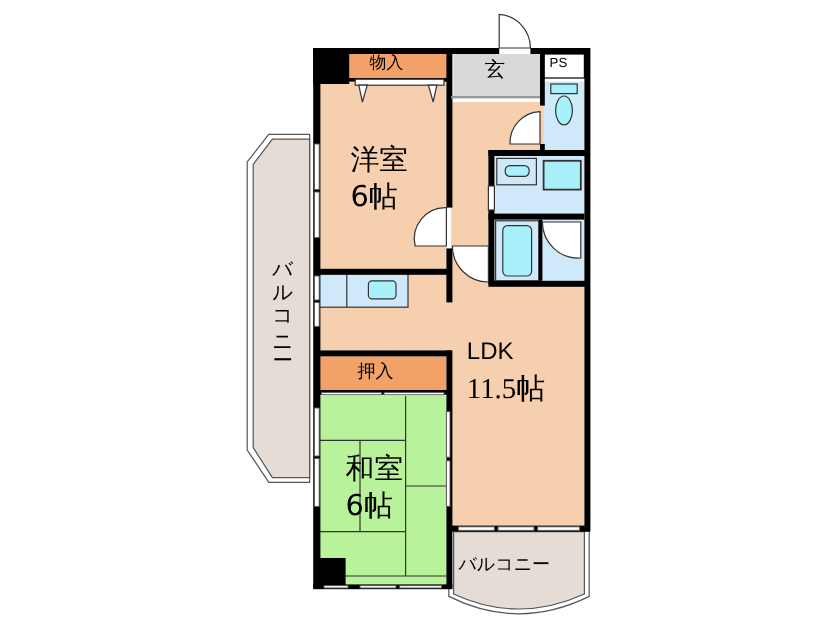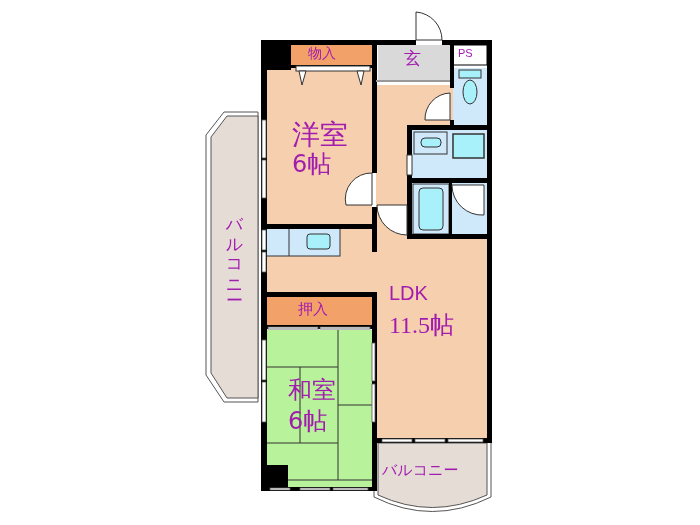--- a/index.html
+++ b/index.html
@@ -1,17 +1,17 @@
 <!DOCTYPE html>
 <html><head>
 <meta charset="utf-8">
 <style>
   html,body{margin:0;padding:0;background:#ffffff;}
   body{width:700px;height:525px;position:relative;overflow:hidden;font-family:"DejaVu Sans","Liberation Sans",sans-serif;}
-  .lbl{position:absolute;color:#a21caf;line-height:1;white-space:nowrap;}
+  .lbl{position:absolute;color:#000000;line-height:1;white-space:nowrap;}
   svg{position:absolute;left:0;top:0;}
 </style>
 </head>
 <body>
 
 <svg width="700" height="525" viewBox="0 0 700 525">
 
   <g>
     <polygon points="258,112 224,112 206,135 206,375 224,402 258,402" fill="#ffffff" stroke="#555" stroke-width="1"></polygon>
     <polygon points="258,116 227,116 211,137 211,373 227,398 258,398" fill="#e5dcd6" stroke="#555" stroke-width="1"></polygon>
@@ -144,21 +144,21 @@
     <path d="M452,185 L484,185 L484,215 A30,30 0 0 1 452,185 Z"></path>
 
     <rect x="407" y="155" width="5" height="20"></rect>
   </g>
 </svg>
 
 <div class="lbl" style="left:308px;top:46px;font-size:14px;">物入</div>
 <div class="lbl" style="left:404px;top:50px;font-size:17px;">玄</div>
 <div class="lbl" style="left:458px;top:48px;font-size:11px;font-family:'Liberation Sans',sans-serif;text-align:right;">PS</div>
 
-<div class="lbl" style="left:292px;top:121px;font-size:28px;">洋室</div>
+<div class="lbl" style="left:292px;top:121px;font-size:24px;">洋室</div>
 <div class="lbl" style="left:292px;top:152px;font-size:24px;">6帖</div>
 
 <div class="lbl" style="left:389px;top:283px;font-size:20px;font-family:'Liberation Sans',sans-serif;">LDK</div>
 <div class="lbl" style="left:389px;top:313px;font-size:24px;font-family:Liberation Serif, serif;">11.5帖</div>
 
 <div class="lbl" style="left:298px;top:302px;font-size:15px;text-align:right;">押入</div>
 
 <div class="lbl" style="left:288px;top:378px;font-size:24px;">和室</div>
 <div class="lbl" style="left:288px;top:409px;font-size:24px;">6帖</div>
 

